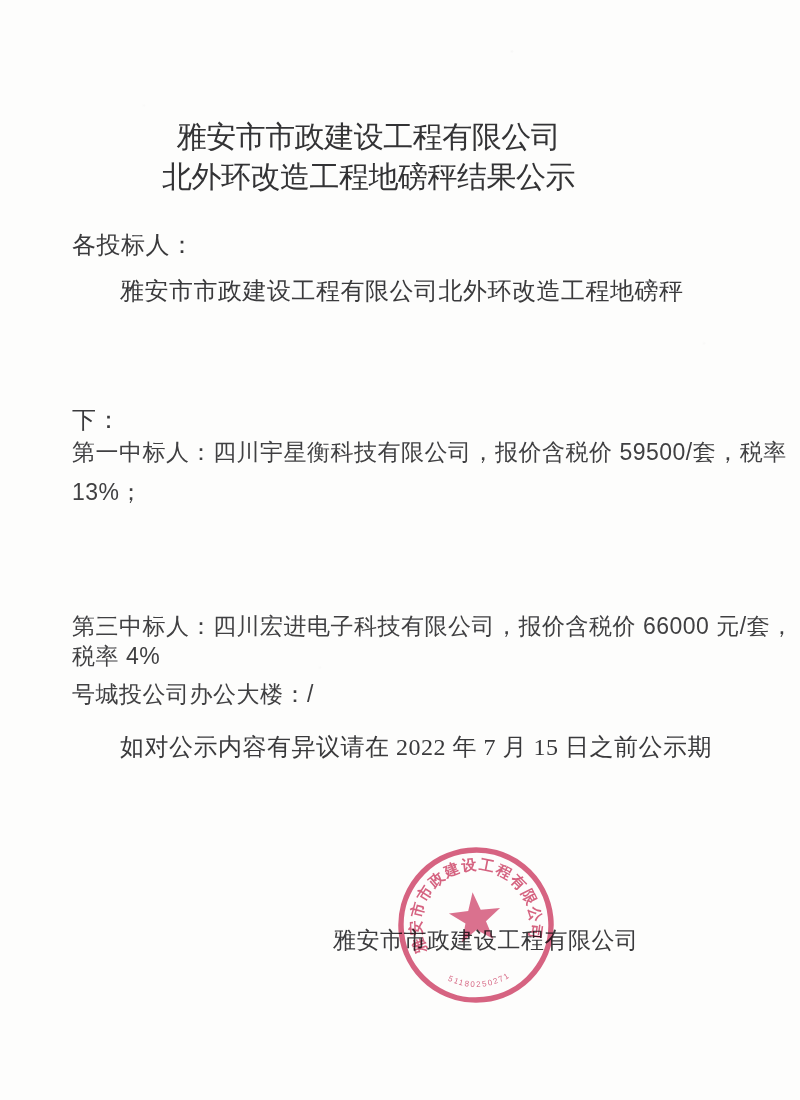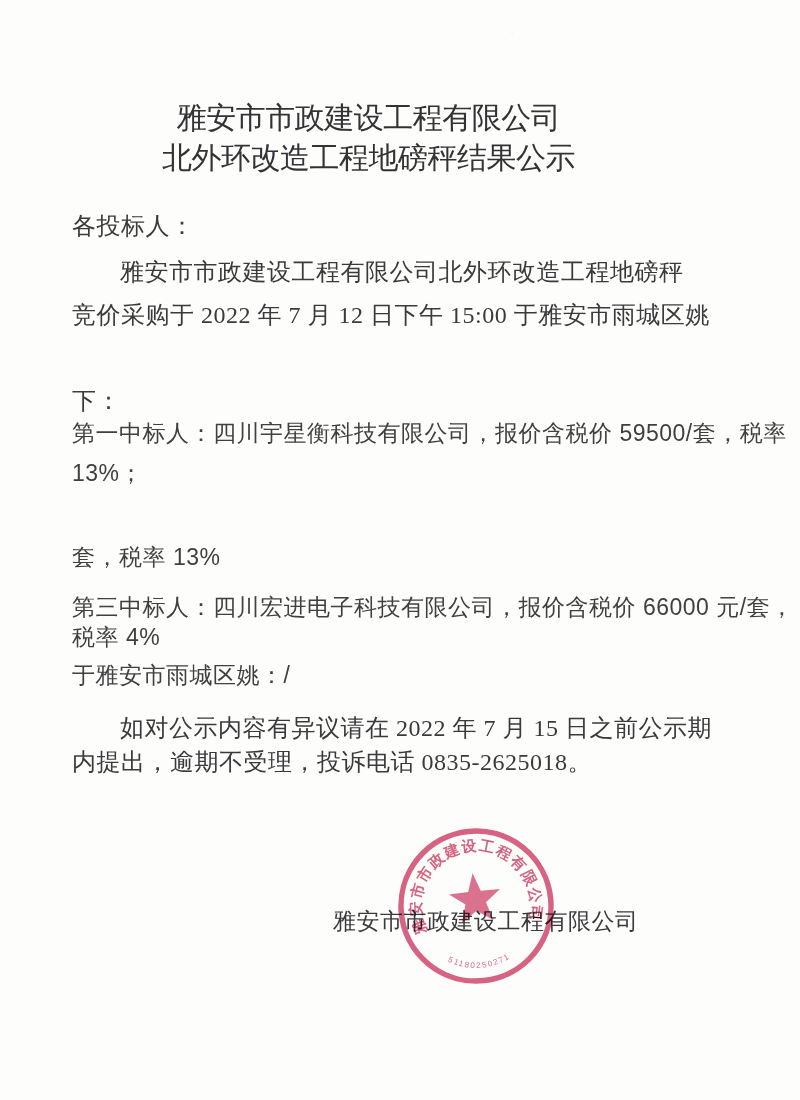--- a/index.html
+++ b/index.html
@@ -13,20 +13,21 @@
   }
   .page {
     position: absolute;
     inset: 0;
     background:
       radial-gradient(circle at 18% 8%, rgba(180,180,180,.06), transparent 2px),
       radial-gradient(circle at 64% 3%, rgba(160,160,160,.08), transparent 2px),
       radial-gradient(circle at 88% 30%, rgba(160,160,160,.06), transparent 2px),
       radial-gradient(circle at 40% 60%, rgba(170,170,170,.05), transparent 2px),
       #fdfdfc;
+    margin-top: 19px;
   }
   .line {
     position: absolute;
     white-space: nowrap;
     font-size: 24px;
     line-height: 1.2;
     letter-spacing: 0.5px;
   }
   .serif { font-family: "Liberation Serif", "DejaVu Serif", serif; color: #3a3a3c; }
   .sans  { font-family: Liberation Sans, sans-serif; color: #404042; font-size: 23px; }
@@ -57,35 +58,32 @@
 <body>
 
 <div class="page">
 
   <div class="title" style="top:98px">雅安市市政建设工程有限公司</div>
   <div class="title" style="top:138px">北外环改造工程地磅秤结果公示</div>
 
   <div class="line serif" style="top:212px; left:72px">各投标人：</div>
 
   <div class="line serif" style="top:258px; left:120px">雅安市市政建设工程有限公司北外环改造工程地磅秤</div>
-  <div class="line serif" style="top:301px; left:72px">竞价采购于 2022 年 7 月 12 日下午 15:00 于雅安市雨城区姚</div>
   <div class="line serif" style="top:387px; left:72px">下：</div>
 
   <div class="line sans" style="top:420px; left:72px">第一中标人：四川宇星衡科技有限公司，报价含税价 59500/套，税率</div>
   <div class="line sans" style="top:460px; left:72px">13%；</div>
 
-  <div class="line sans" style="top:544px; left:72px">套，税率 13%</div>
 
   <div class="line sans" style="top:594px; left:72px">第三中标人：四川宏进电子科技有限公司，报价含税价 66000 元/套，</div>
   <div class="line sans" style="top:624px; left:72px">税率 4%</div>
 
-  <div class="line sans" style="top:662px; left:72px">于雅安市雨城区姚：/</div>
+  <div class="line sans" style="top:662px; left:72px">号城投公司办公大楼：/</div>
 
   <div class="line serif" style="top:714px; left:120px">如对公示内容有异议请在 2022 年 7 月 15 日之前公示期</div>
-  <div class="line serif" style="top:748px; left:72px">内提出，逾期不受理，投诉电话 0835-2625018。</div>
 
 
   <div class="line serif signoff" style="top:908px; left:333px">雅安市市政建设工程有限公司</div>
 
   <div class="seal-wrap">
     <svg width="220" height="220" viewBox="0 0 220 220">
       <defs>
         <path id="ringPath" d="M 60.2 133.2 A 55 55 0 1 1 159.8 133.2" fill="none"></path>
         <path id="serialPath" d="M 74.4 160.8 A 62 62 0 0 0 145.6 160.8" fill="none"></path>
       </defs>

